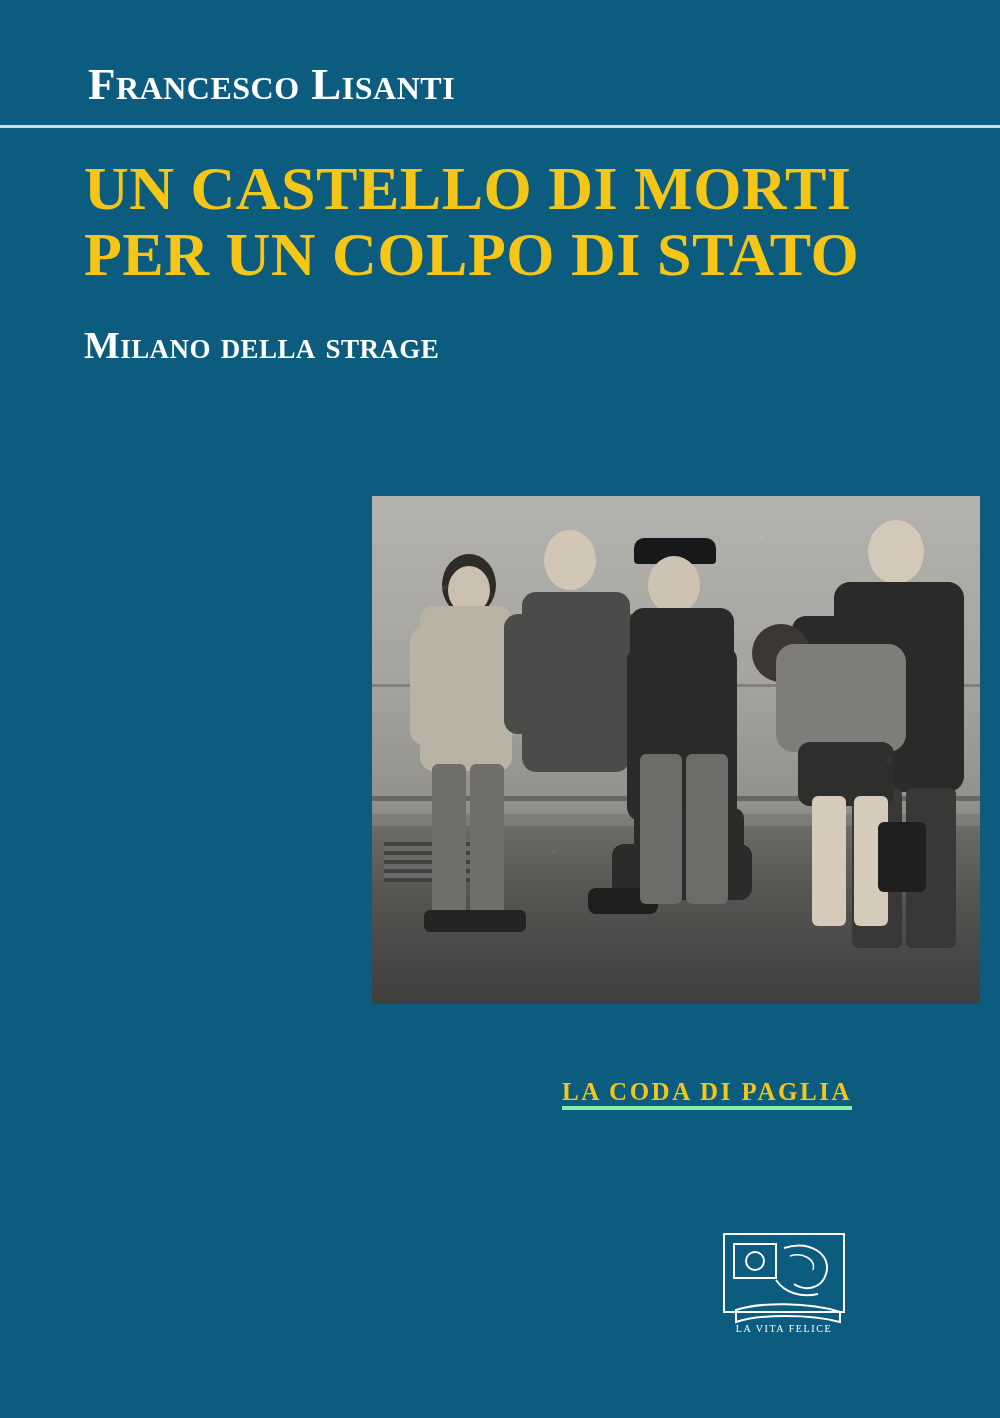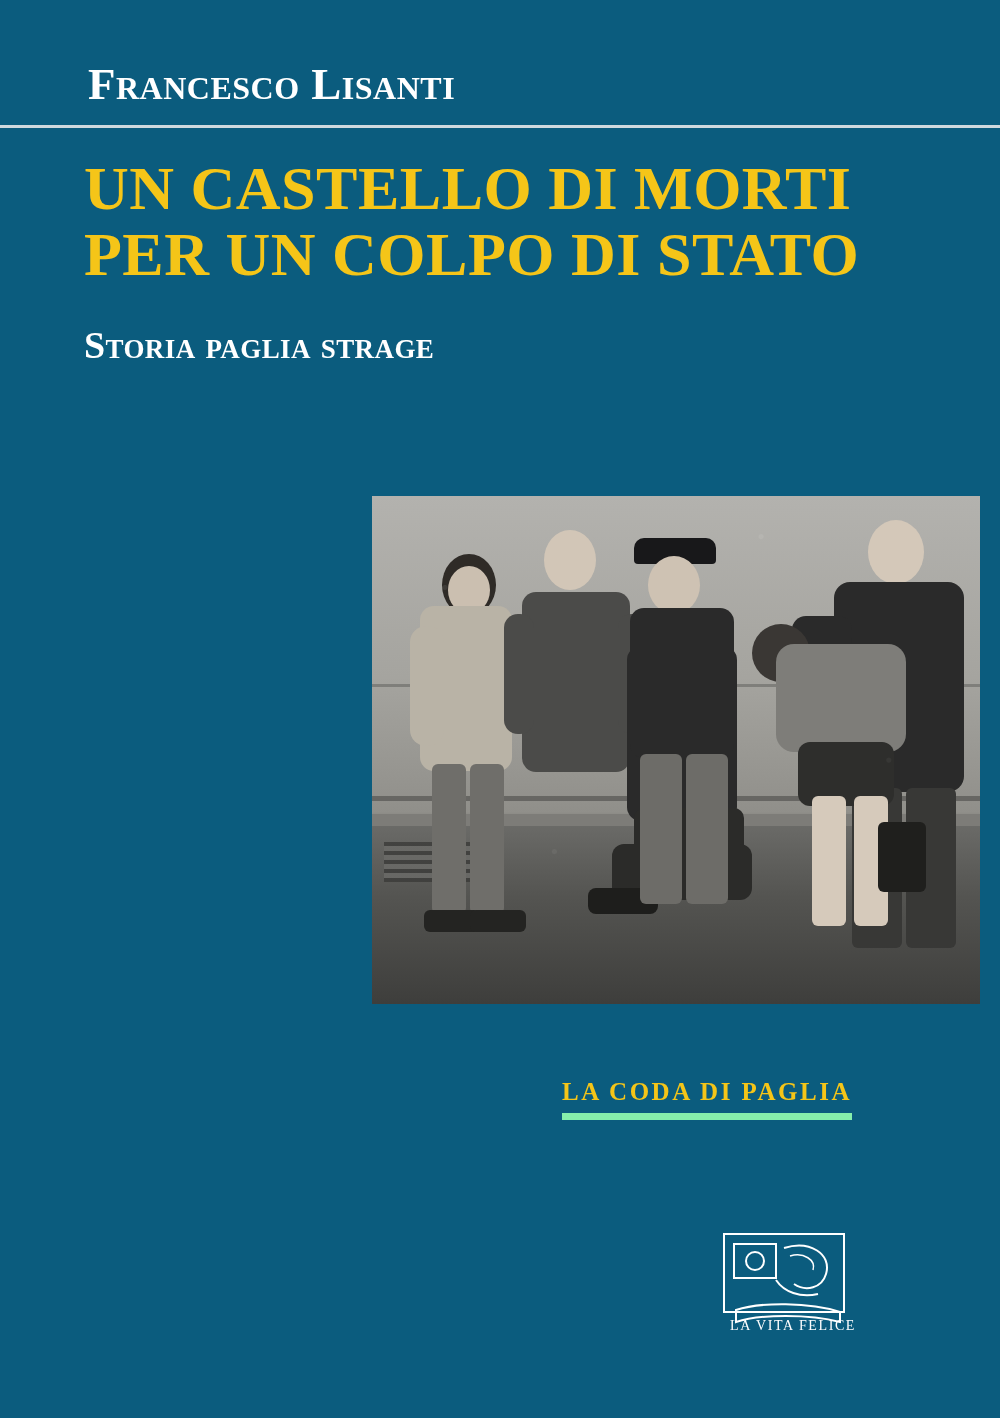--- a/index.html
+++ b/index.html
@@ -164,41 +164,40 @@
     right: 36px;
     top: 1078px;
     text-align: right;
     font-family: "Liberation Serif", serif;
     font-size: 25px;
     font-weight: bold;
     letter-spacing: 2.5px;
     color: #f5c518;
     font-variant: small-caps;
     text-transform: uppercase;
-    padding-bottom: 7px;
-    border-bottom: 7px solid #86efac;
+    border-bottom: 4px solid #86efac;
     white-space: nowrap;
   }
 
   .publisher-logo {
     position: absolute;
     right: 34px;
     top: 1218px;
     width: 140px;
     height: 120px;
   }
   .logo-svg { display: block; }
   .logo-caption {
     position: absolute;
-    left: 9px;
+    left: 0;
     bottom: 4px;
     width: 140px;
     text-align: center;
     font-family: "Liberation Serif", serif;
-    font-size: 14px;
+    font-size: 10px;
     letter-spacing: 1.6px;
     color: #ffffff;
     font-variant: small-caps;
     text-transform: uppercase;
   }
 </style>
 </head>
 <body>
 
 <div class="cover">
@@ -206,21 +205,21 @@
   <div class="author-band">
     <div class="author-name">Francesco Lisanti</div>
   </div>
 
   <div class="title-block">
     <h1 class="main-title">
       <span class="line">Un castello di morti</span>
       <span class="line">per un colpo di stato</span>
     </h1>
     <div class="subtitle">
-      <span class="line">Storia paglia strage</span>
+      <span class="line">Milano della strage</span>
     </div>
   </div>
 
   <div class="photo-frame">
     <div class="photo blur-soft">
       <div class="wall">
         <div class="wall-line" style="top:188px;"></div>
         <div class="wall-line" style="top:300px; height:5px; background:rgba(50,50,48,0.45);"></div>
       </div>
       <div class="curb"></div>

